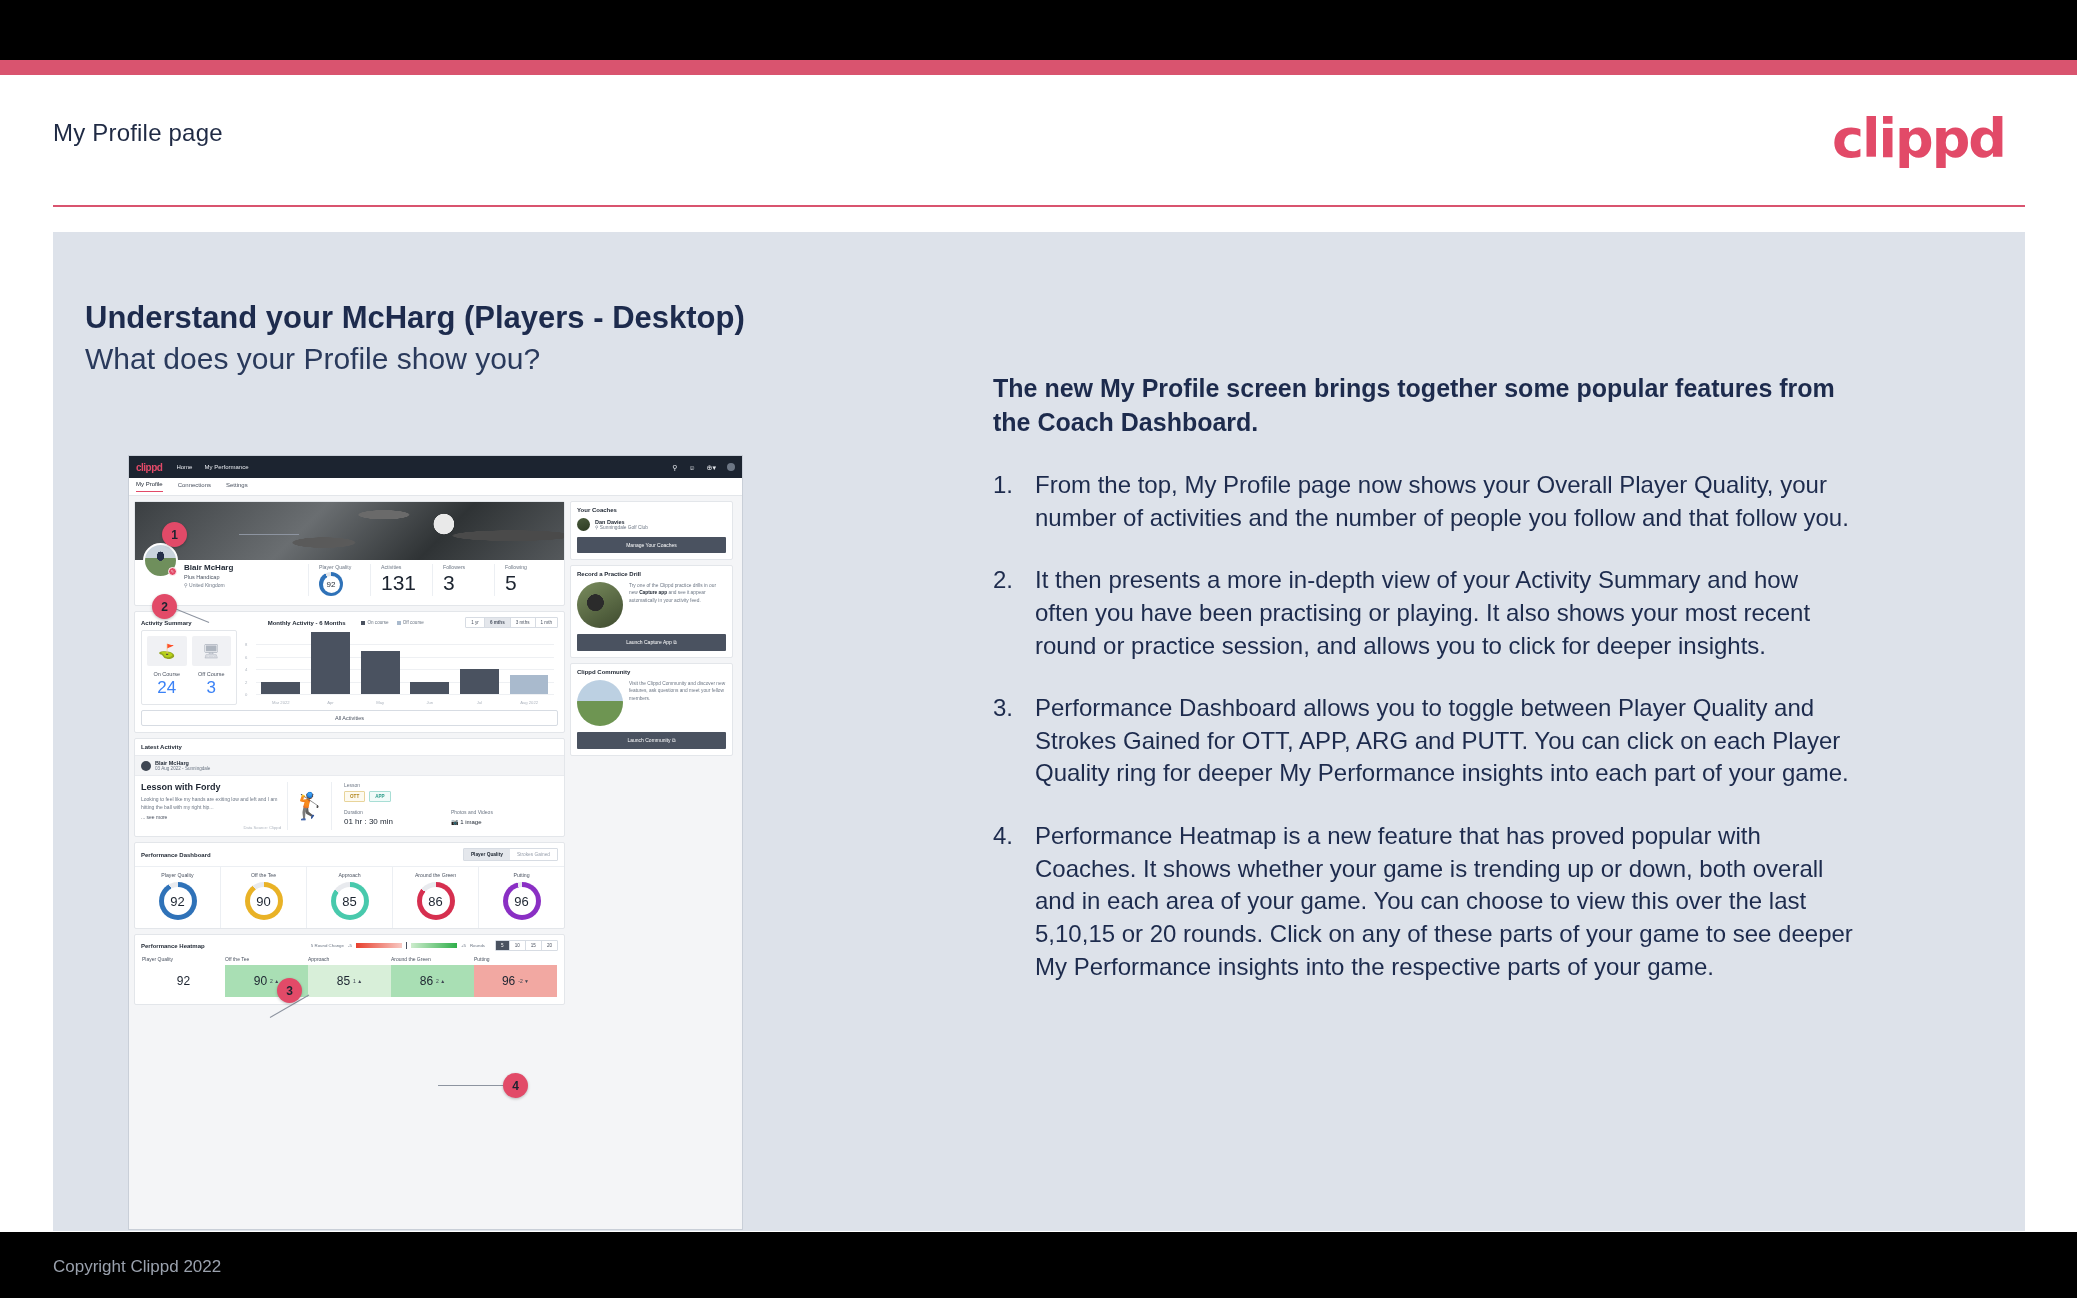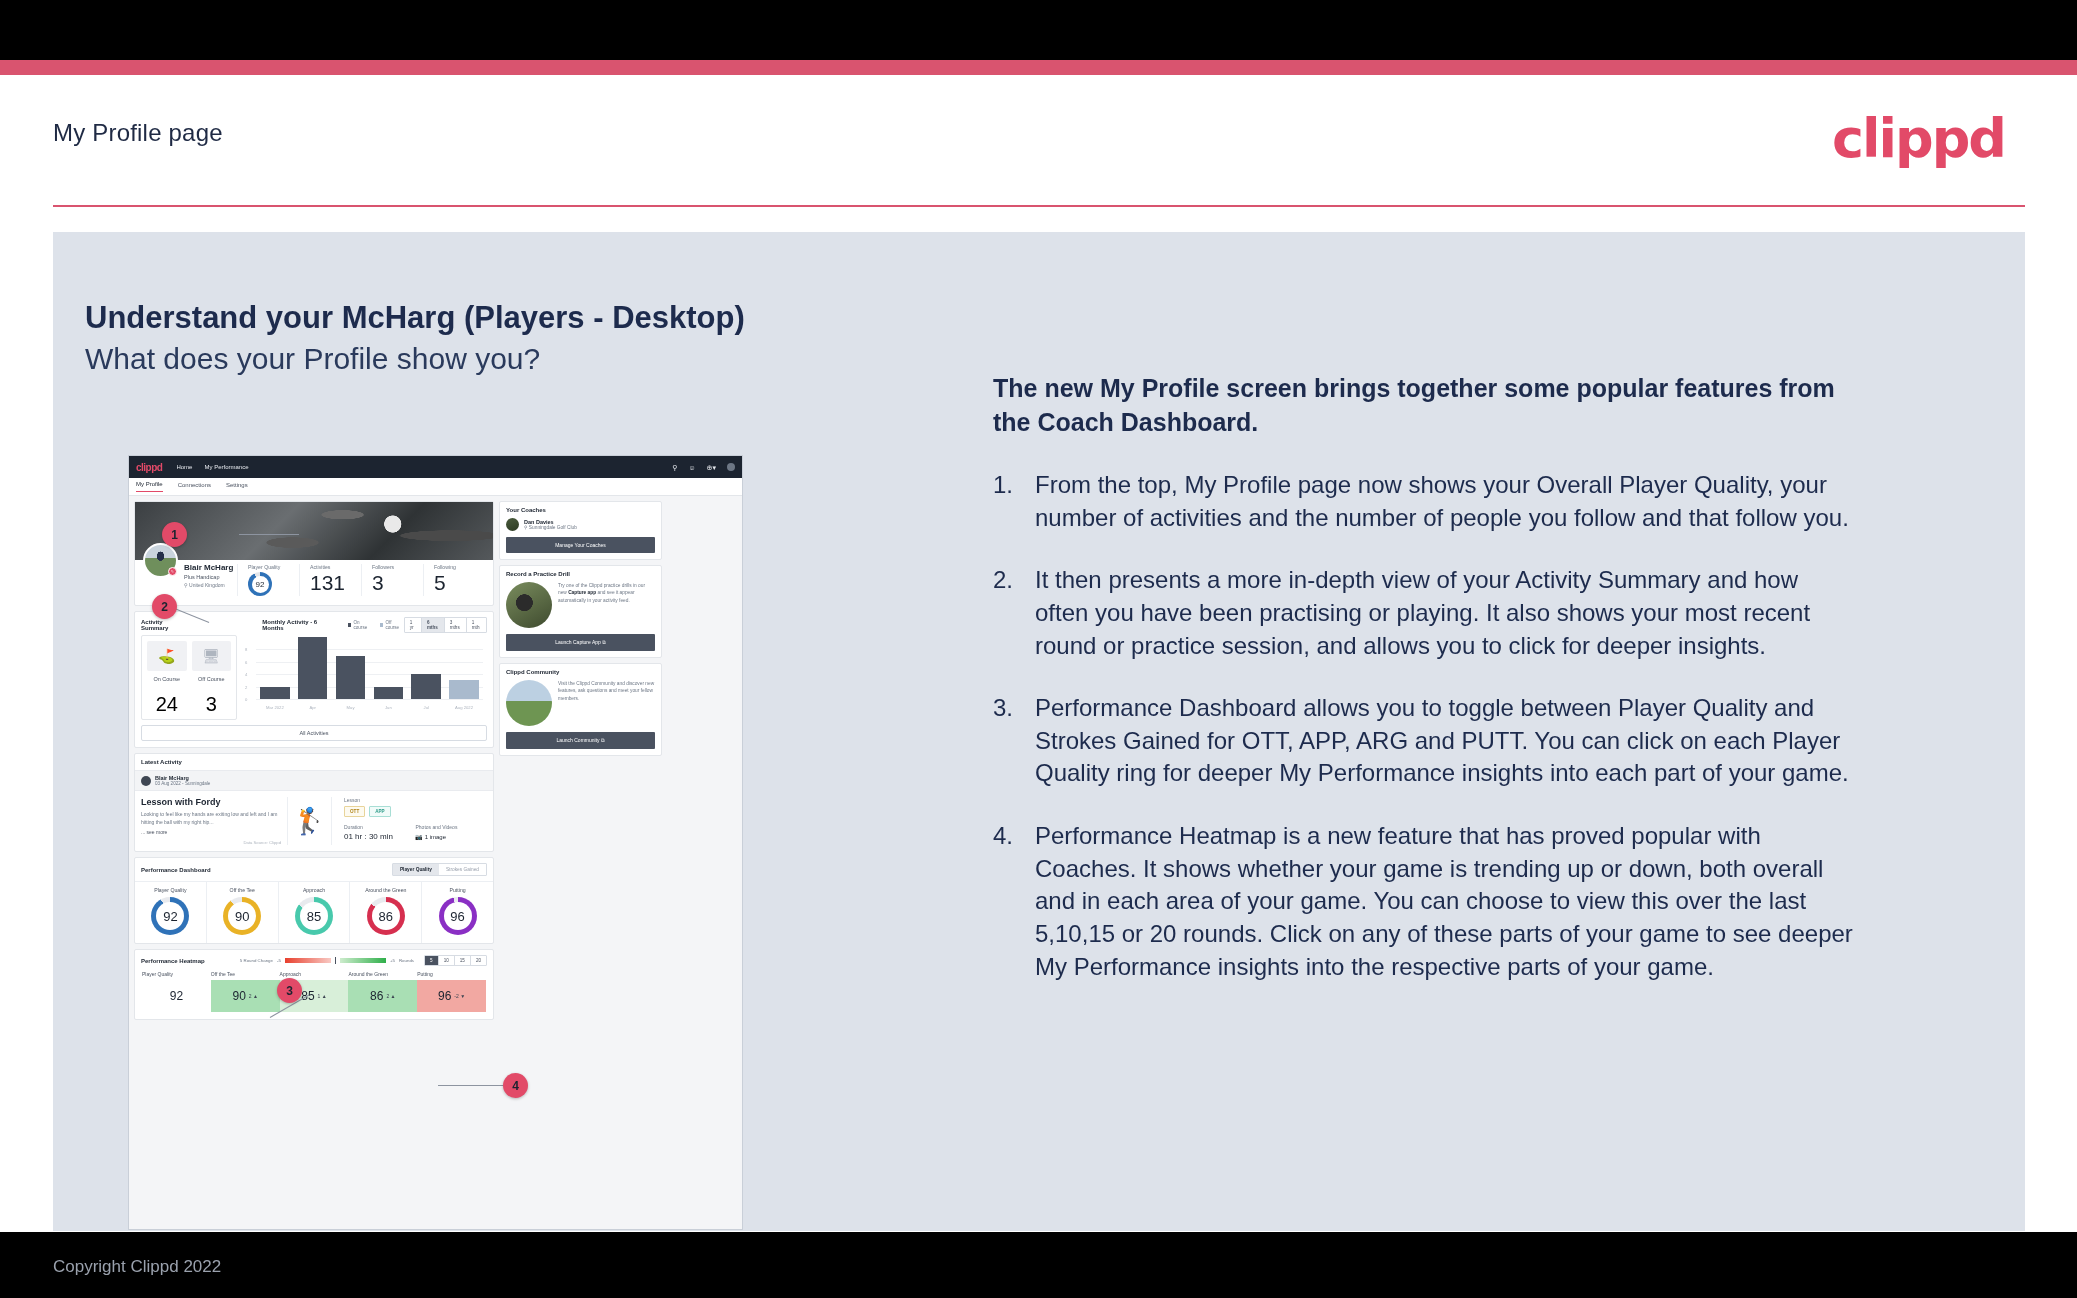--- a/index.html
+++ b/index.html
@@ -80,21 +80,21 @@
   .app-nav-right { margin-left:auto; display:flex; align-items:center; gap:11px; }
   .app-nav-ico { font-size:7px; color:#e6e9ee; line-height:1; }
   .app-avatar { width:8px; height:8px; border-radius:50%; background:#6d7785; display:inline-block; }
 
   
   .app-tabs { height:18px; background:#fff; display:flex; align-items:center; padding:0 7px; border-bottom:1px solid #e3e6ea; }
   .app-tab { font-size:6px; color:#4a5260; margin-right:15px; padding-bottom:4px; }
   .app-tab.active { color:#1c2430; border-bottom:1.5px solid #e24a68; }
 
   .app-body { display:flex; padding:5px; gap:5px; }
-  .app-main { width:360px; display:flex; flex-direction:column; gap:5px; }
+  .app-main { width:431px; display:flex; flex-direction:column; gap:5px; }
   .app-side { width:163px; display:flex; flex-direction:column; gap:5px; }
 
   .card { background:#fff; border:1px solid #e3e6ea; border-radius:2px; }
   .card-title { font-size:6px; font-weight:bold; color:#1c2430; padding:5px 6px; }
 
   
   .hero-img {
     height:58px;
     background:
       radial-gradient(circle at 72% 38%, #e9e9e9 0 3.2%, transparent 3.4%),
@@ -144,21 +144,21 @@
   .range-group { margin-left:auto; display:flex; border:1px solid #d7dce3; border-radius:1px; overflow:hidden; }
   .range-btn { font-size:4.6px; color:#4a5260; padding:2px 5px; border-right:1px solid #d7dce3; background:#fff; }
   .range-btn:last-child { border-right:none; }
   .range-btn.active { background:#e4e7ec; font-weight:bold; }
 
   .act-body { display:flex; padding:0 6px 5px; gap:6px; }
   .oncourse-box { width:96px; border:1px solid #e3e6ea; border-radius:2px; padding:5px; display:flex; gap:5px; }
   .oc-cell { text-align:center; flex:1; }
   .oc-icon { height:30px; background:#f0f1f4; border-radius:2px; display:flex; align-items:center; justify-content:center; font-size:14px; color:#aeb5bf; }
   .oc-label { font-size:5.5px; color:#4a5260; margin-top:5px; }
-  .oc-value { font-size:20px; color:#000000; margin-top:12px; line-height:1; }
+  .oc-value { font-size:17px; color:#3b82f6; margin-top:2px; line-height:1; }
 
   .chart-wrap { flex:1; position:relative; height:75px; }
   .chart-plot { position:absolute; left:13px; right:4px; top:2px; bottom:11px; }
   .grid-line { position:absolute; left:0; right:0; height:1px; background:#eef0f3; }
   .y-tick { position:absolute; left:0; font-size:4.2px; color:#aeb5bf; transform:translateY(-50%); }
   .bars { position:absolute; left:0; right:0; bottom:0; top:0; display:flex; align-items:flex-end; justify-content:space-around; }
   .bar-col { width:13%; display:flex; flex-direction:column; justify-content:flex-end; height:100%; }
   .bar { width:100%; }
   .x-labels { position:absolute; left:13px; right:4px; bottom:0; display:flex; justify-content:space-around; }
   .x-lab { width:13%; text-align:center; font-size:4.2px; color:#aeb5bf; }

